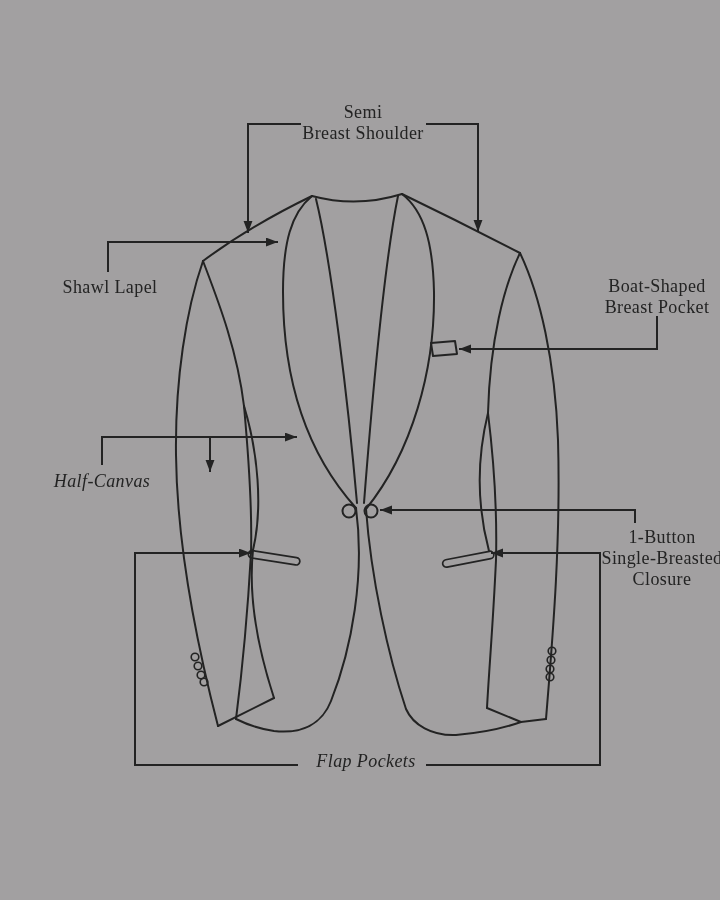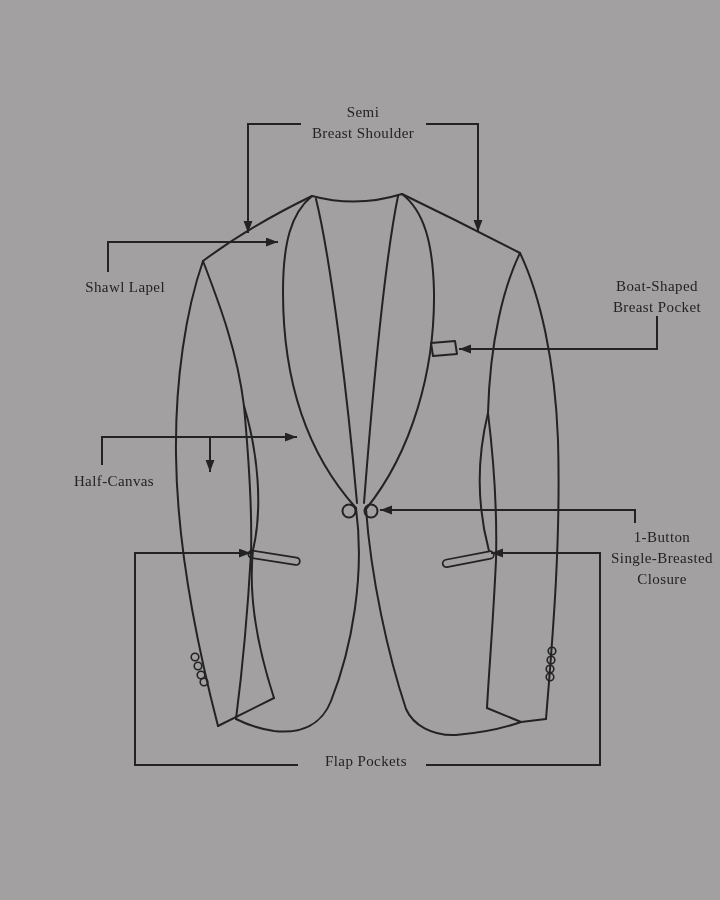--- a/index.html
+++ b/index.html
@@ -1,20 +1,20 @@
 <!DOCTYPE html>
 <html><head>
 <meta charset="utf-8">
 <style>
   html,body{margin:0;padding:0;}
   body{width:720px;height:900px;overflow:hidden;background:#a2a0a1;}
   .canvas{position:relative;width:720px;height:900px;background:#a2a0a1;
           font-family:"Liberation Serif","DejaVu Serif",serif;color:#232323;}
   .canvas svg{position:absolute;left:0;top:0;}
-  .label{position:absolute;text-align:center;font-size:15px;line-height:21px;
+  .label{position:absolute;text-align:center;font-size:18px;line-height:21px;
          letter-spacing:.4px;color:#232323;}
   .label span{display:block;white-space:nowrap;}
 </style>
 </head>
 <body>
 
 <div class="canvas">
 
   <svg width="720" height="900" viewBox="0 0 720 900">
     <defs>
@@ -99,36 +99,36 @@
       <path d="M297,765 L135,765 L135,553 L250,553" marker-end="url(#arrow)"></path>
       <path d="M427,765 L600,765 L600,553 L492,553" marker-end="url(#arrow)"></path>
     </g>
   </svg>
 
   <div class="label" style="left:258px;top:102px;width:210px;">
     <span>Semi</span>
     <span>Breast Shoulder</span>
   </div>
 
-  <div class="label" style="left:55px;top:277px;width:110px;text-align:right;">
+  <div class="label" style="left:55px;top:277px;width:110px;">
     <span>Shawl Lapel</span>
   </div>
 
   <div class="label" style="left:587px;top:276px;width:140px;">
     <span>Boat-Shaped</span>
     <span>Breast Pocket</span>
   </div>
 
-  <div class="label" style="left:44px;top:471px;width:140px;">
+  <div class="label" style="left:32px;top:471px;width:140px;font-style:italic;">
     <span>Half-Canvas</span>
   </div>
 
   <div class="label" style="left:592px;top:527px;width:140px;">
     <span>1-Button</span>
     <span>Single-Breasted</span>
     <span>Closure</span>
   </div>
 
-  <div class="label" style="left:291px;top:751px;width:150px;">
+  <div class="label" style="left:291px;top:751px;width:150px;font-style:italic;">
     <span>Flap Pockets</span>
   </div>
 
 </div>
 
 </body></html>

